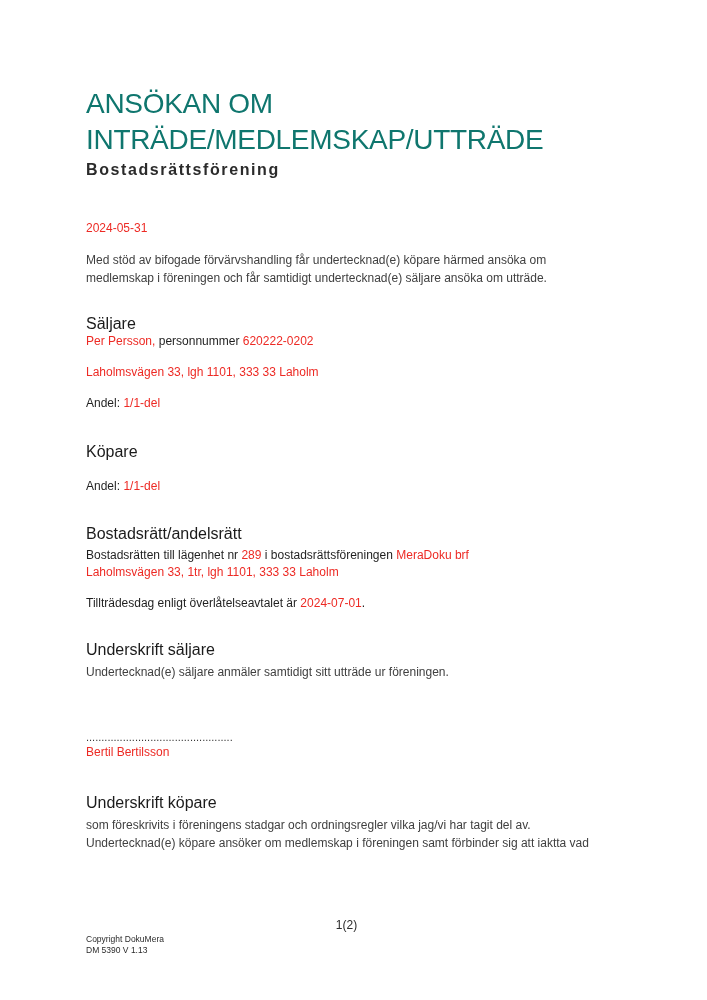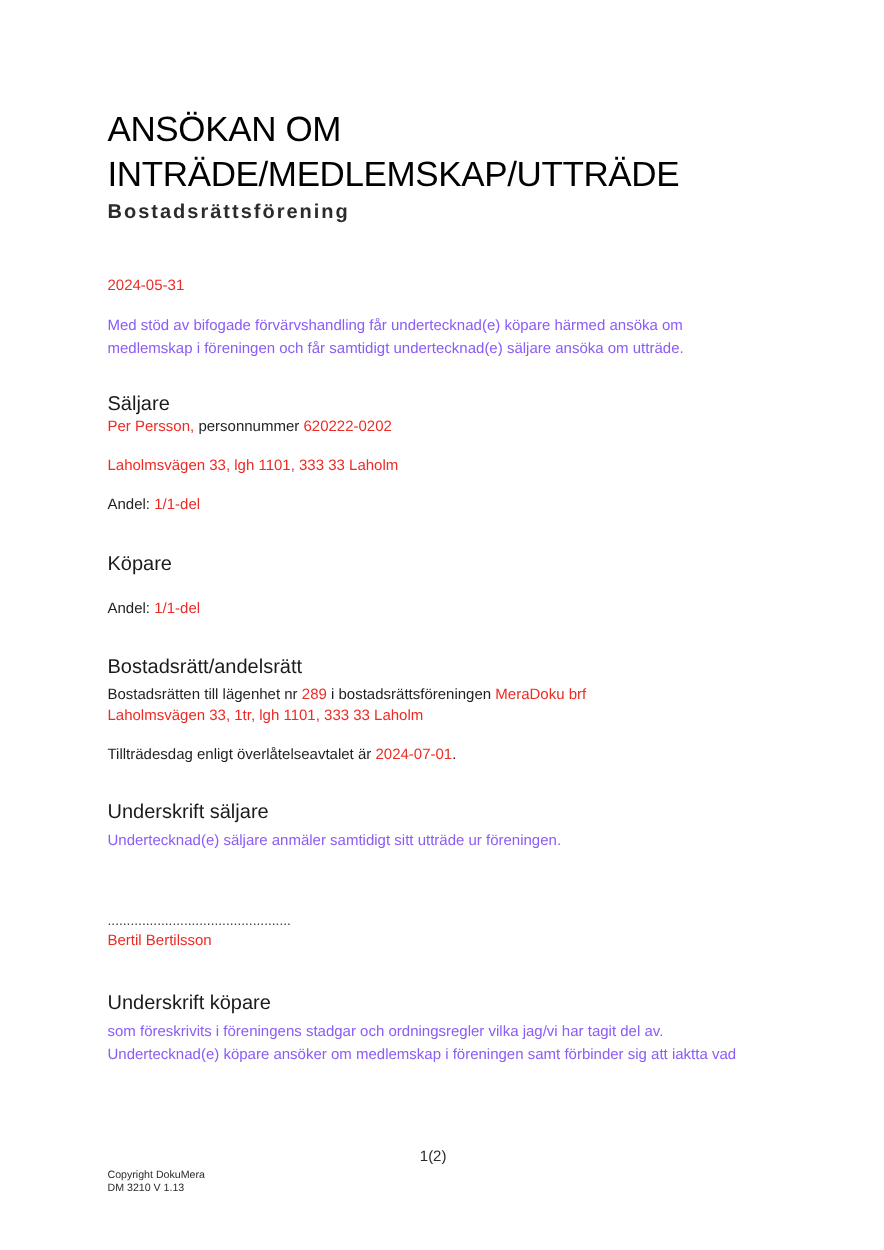--- a/index.html
+++ b/index.html
@@ -18,40 +18,40 @@
     padding: 86px 81px 0 86px;
     background: #ffffff;
   }
   .red { color: var(--red); }
 
   .title-line {
     font-size: 28px;
     line-height: 36px;
     font-weight: 400;
     letter-spacing: -0.3px;
-    color: #000000;
+    color: #0f766e;
     white-space: nowrap;
   }
   .subtitle {
     margin-top: 5px;
     font-size: 16px;
     line-height: 14px;
     font-weight: 700;
     letter-spacing: 1.6px;
     color: #2b2b2b;
   }
   .date-line {
     margin-top: 44px;
     font-size: 12px;
     line-height: 15px;
   }
   .body-text {
     font-size: 12px;
     line-height: 18px;
-    color: #8b5cf6;
+    color: #404040;
   }
   .intro { margin-top: 15px; }
 
   .section-heading {
     font-size: 16px;
     line-height: 21px;
     font-weight: 400;
     color: #1b1b1b;
   }
   .h-seller   { margin-top: 26px; }
@@ -159,16 +159,16 @@
 
   <div class="section-heading h-sig-buyer">Underskrift köpare</div>
   <div class="body-text sig-body">
     <div>som föreskrivits i föreningens stadgar och ordningsregler vilka jag/vi har tagit del av.</div>
     <div>Undertecknad(e) köpare ansöker om medlemskap i föreningen samt förbinder sig att iaktta vad</div>
   </div>
 
   <div class="page-number">1(2)</div>
   <div class="copyright">
     <div>Copyright DokuMera</div>
-    <div>DM 3210 V 1.13</div>
+    <div>DM 5390 V 1.13</div>
   </div>
 
 </div>
 
 </body></html>

